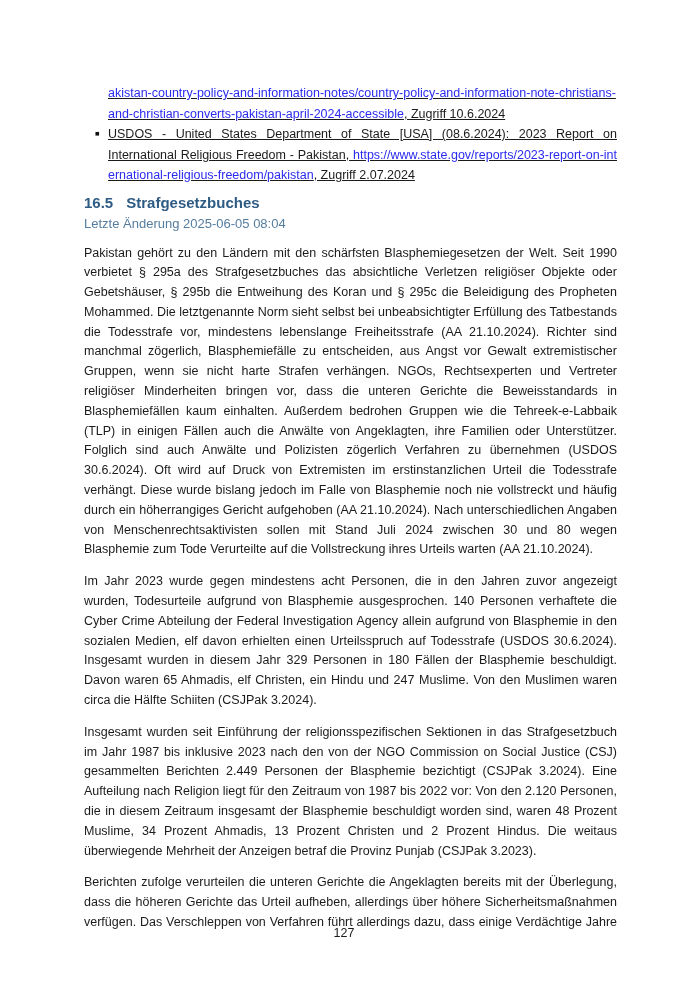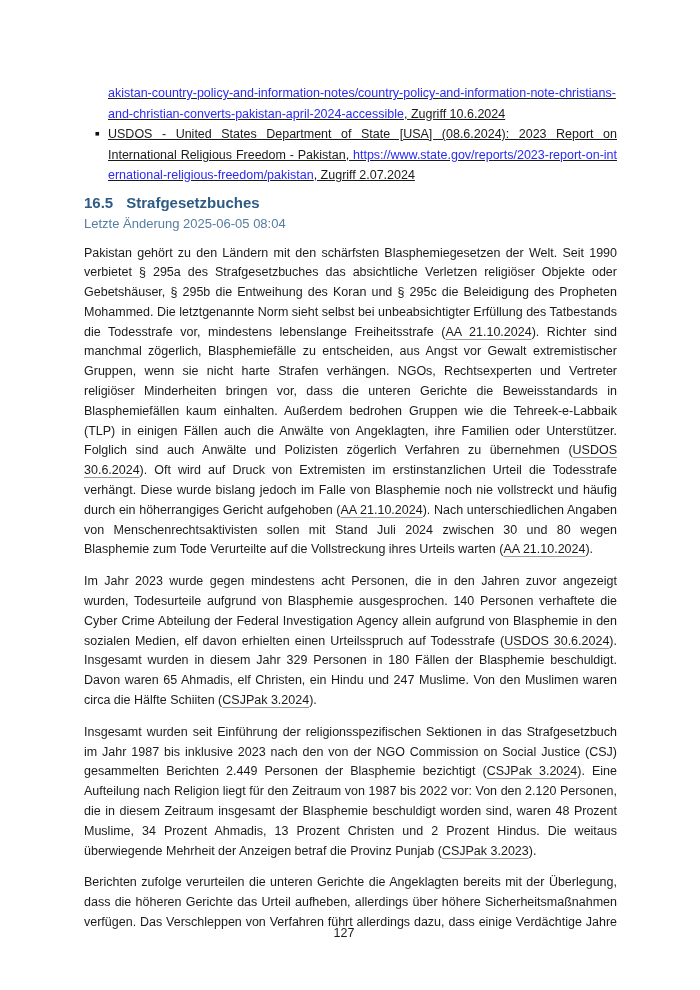--- a/index.html
+++ b/index.html
@@ -66,21 +66,20 @@
   }
   .para.cut { text-align-last: justify; }
   
   .seg-link {
     color: #2b2bf0;
     word-break: break-all;
     cursor: pointer;
   }
   .seg-cite {
     color: #1b1b1b;
-    text-decoration: underline;
     text-decoration-color: #9a9a9a;
     text-decoration-thickness: 1px;
     text-underline-offset: 3px;
     cursor: pointer;
   }
   .seg-text { color: #1b1b1b; }
   
   .footer {
     position: absolute;
     top: 926px;

